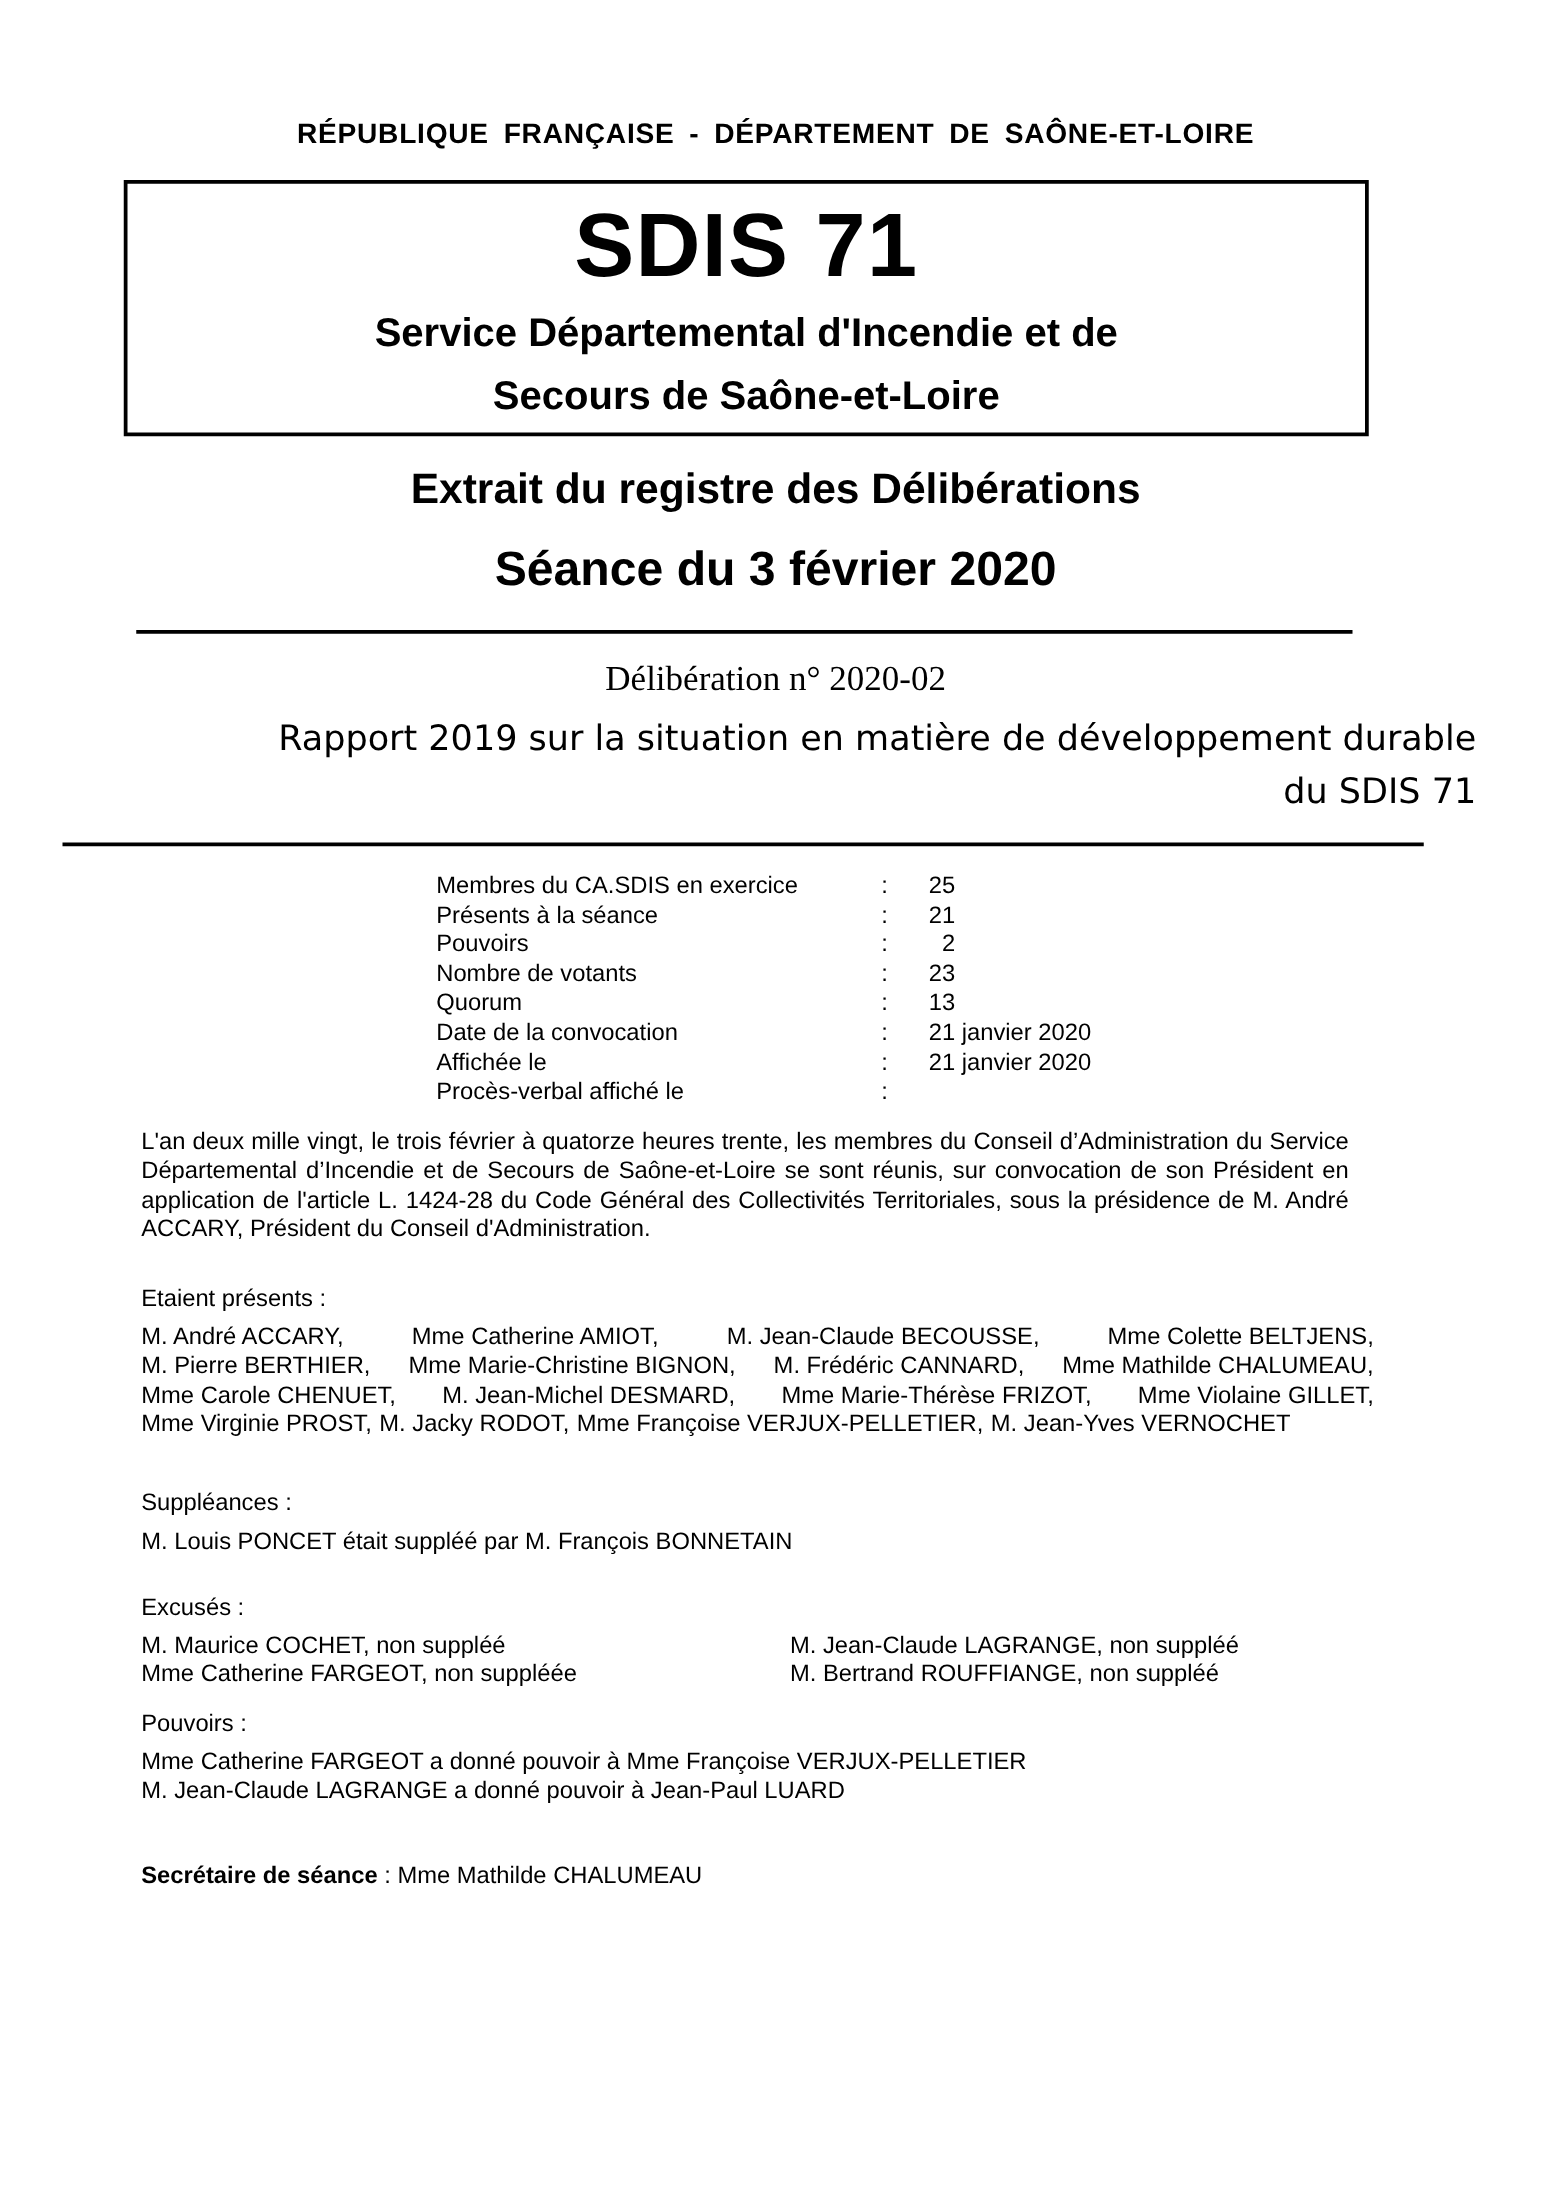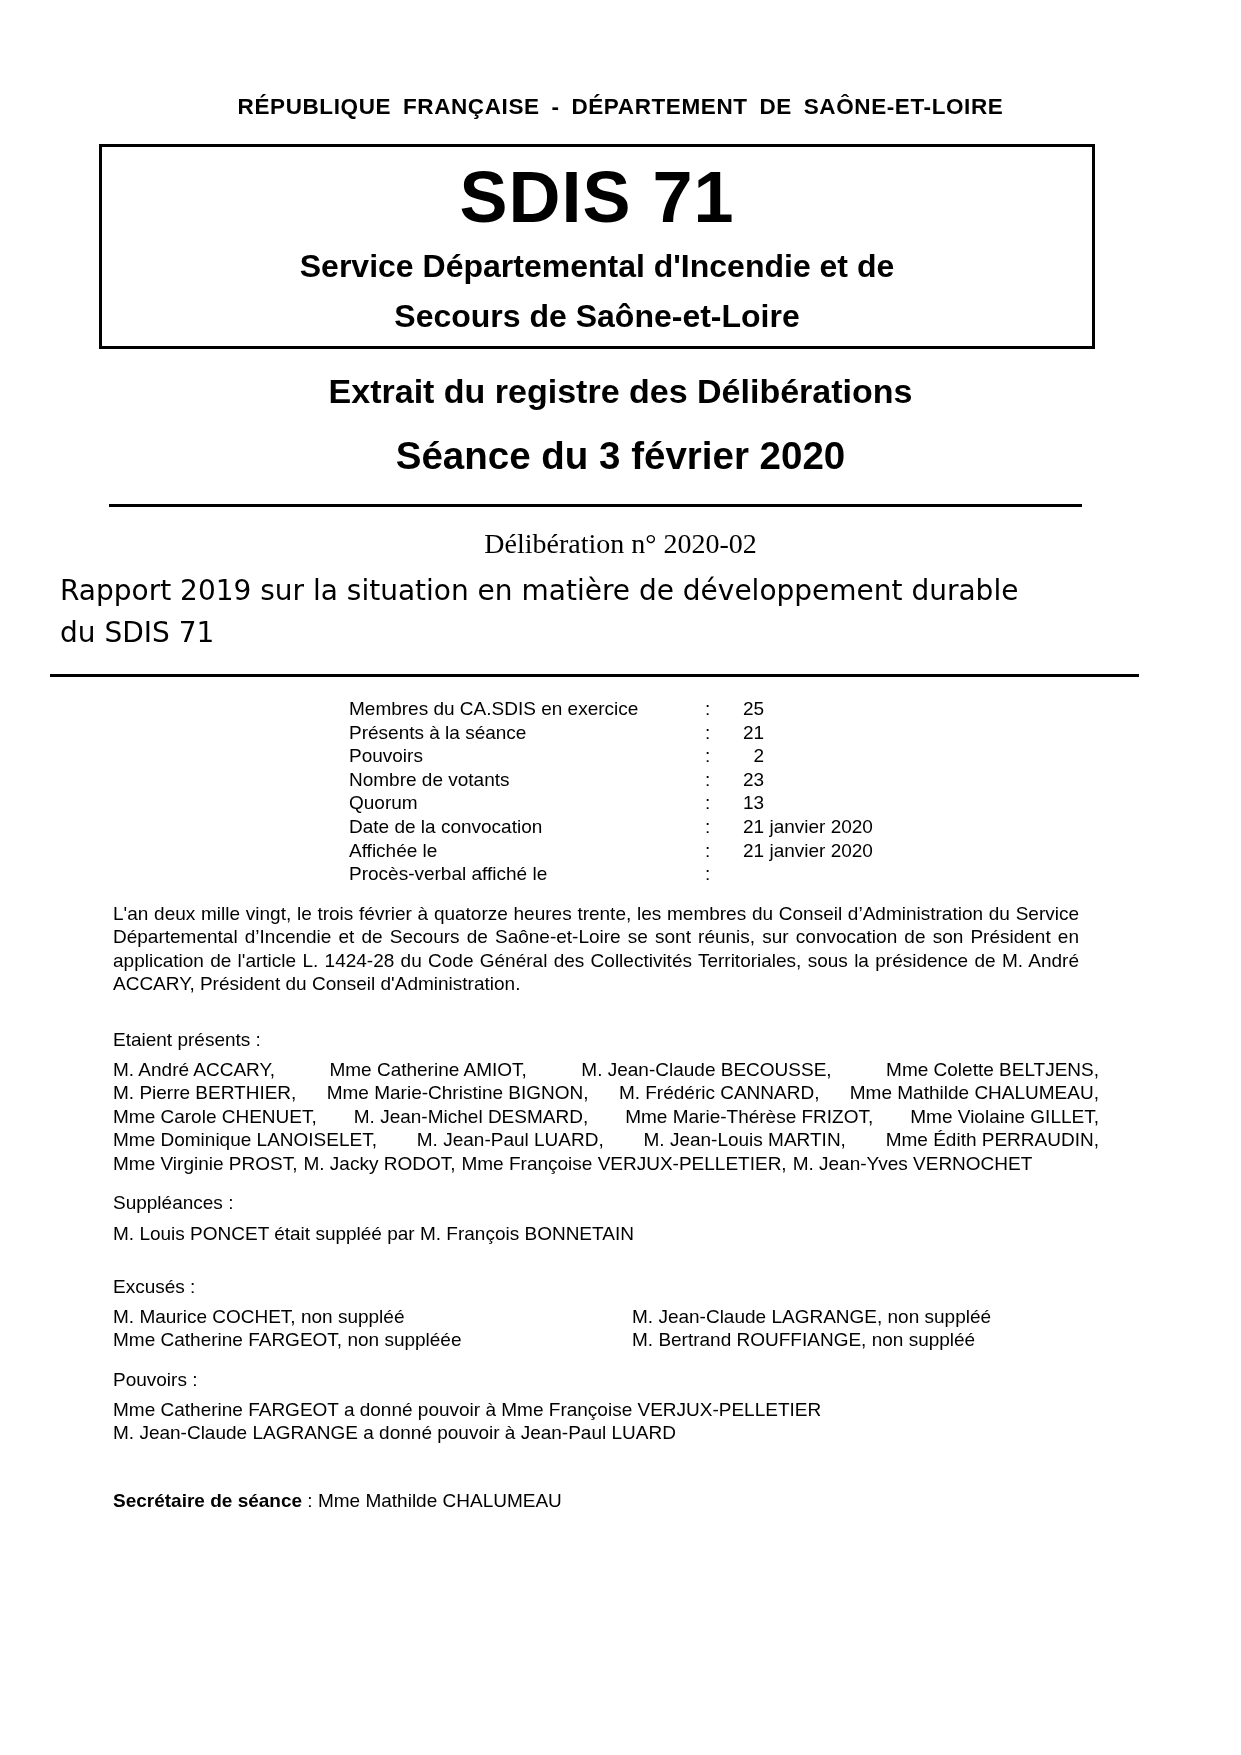--- a/index.html
+++ b/index.html
@@ -17,21 +17,21 @@
   .box-sub.l2 { top: 146px; }
 
   .extrait { left: 0; width: 1241px; top: 372px; text-align: center; font-weight: bold; font-size: 34px; }
   .seance { left: 0; width: 1241px; top: 434px; text-align: center; font-weight: bold; font-size: 38.5px; }
 
   .rule { background: #000; height: 3px; }
   .rule1 { left: 109px; width: 973px; top: 504px; }
   .rule2 { left: 50px; width: 1089px; top: 674px; height: 3px; }
 
   .delib-num { left: 0; width: 1241px; top: 528px; text-align: center; font-size: 28px; font-weight: 500; font-family: Liberation Serif, serif; }
-  .delib-title { left: 60px; width: 1121px; top: 570px; text-align: left; font-size: 28px; line-height: 42px; font-weight: 500; }
+  .delib-title { left: 60px; width: 1121px; top: 570px; text-align: right; font-size: 28px; line-height: 42px; font-weight: 500; }
 
   .facts { left: 349px; top: 697px; font-size: 19px; }
   .fact-row { position: relative; height: 23.6px; line-height: 23.6px; width: 600px; }
   .fact-label { position: absolute; left: 0; white-space: nowrap; }
   .fact-colon { position: absolute; left: 356px; }
   .fact-value { position: absolute; left: 394px; white-space: pre; }
 
   .para { left: 113px; width: 966px; top: 902px; font-size: 19px; line-height: 23.4px; text-align: justify; }
 
   .section-head { font-weight: normal; font-size: 19px; }
@@ -138,26 +138,20 @@
     <span>Mme Marie-Christine BIGNON,</span>
     <span>M. Frédéric CANNARD,</span>
     <span>Mme Mathilde CHALUMEAU,</span>
   </div>
   <div class="present-line">
     <span>Mme Carole CHENUET,</span>
     <span>M. Jean-Michel DESMARD,</span>
     <span>Mme Marie-Thérèse FRIZOT,</span>
     <span>Mme Violaine GILLET,</span>
   </div>
-  <div class="present-line">
-    <span>Mme Dominique LANOISELET,</span>
-    <span>M. Jean-Paul LUARD,</span>
-    <span>M. Jean-Louis MARTIN,</span>
-    <span>Mme Édith PERRAUDIN,</span>
-  </div>
   <div class="present-line last">
     <span>Mme Virginie PROST,</span>
     <span>M. Jacky RODOT,</span>
     <span>Mme Françoise VERJUX-PELLETIER,</span>
     <span>M. Jean-Yves VERNOCHET</span>
   </div>
 </div>
 
 <div class="abs suppl-head section-head sans">Suppléances :</div>
 <div class="abs suppl-line body-line sans">M. Louis PONCET était suppléé par M. François BONNETAIN</div>

